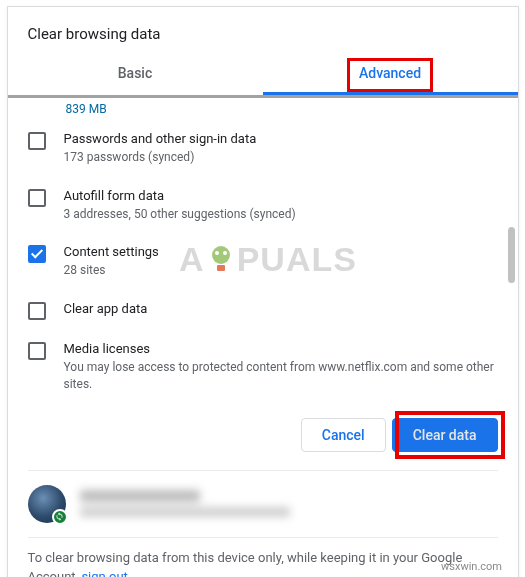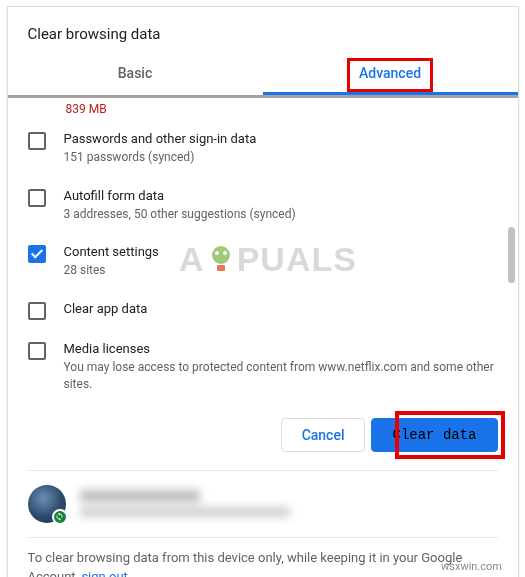--- a/index.html
+++ b/index.html
@@ -54,21 +54,21 @@
     border: 3px solid #e60000;
     pointer-events: none;
   }
   .advanced-wrap { position: relative; display: inline-block; }
   .list-area {
     padding: 4px 18px 0 18px;
     max-height: 310px;
     overflow-y: hidden;
   }
   .truncated-line {
-    color: #b91c1c;
+    color: #0369a1;
     font-size: 12px;
     padding: 0 0 4px 40px;
   }
   .item {
     display: flex;
     align-items: flex-start;
     padding: 10px 0 10px 0;
   }
   .cb {
     width: 18px; height: 18px;
@@ -112,23 +112,22 @@
     font-family: inherit;
   }
   .btn-cancel {
     background: #fff;
     border: 1px solid #dadce0;
     color: #1a73e8;
   }
   .btn-primary {
     background: #1a73e8;
     border: 1px solid #1a73e8;
-    color: #000000;
-    position: relative;
-    font-family: Liberation Mono, monospace;
+    color: #e5e5e5;
+    position: relative;
   }
   .clear-highlight {
     position: absolute;
     top: 7px; right: 13px;
     width: 110px; height: 48px;
     border: 4px solid #e60000;
     pointer-events: none;
   }
   .divider { border: none; border-top: 1px solid #e8eaed; margin: 0 20px; }
   .account-row {
@@ -216,21 +215,21 @@
     </div>
   </div>
 
   <div class="list-area">
     <div class="truncated-line">839 MB</div>
 
     <div class="item">
       <div class="cb"></div>
       <div class="item-text">
         <div class="item-title">Passwords and other sign-in data</div>
-        <div class="item-sub">151 passwords (synced)</div>
+        <div class="item-sub">173 passwords (synced)</div>
       </div>
     </div>
 
     <div class="item">
       <div class="cb"></div>
       <div class="item-text">
         <div class="item-title">Autofill form data</div>
         <div class="item-sub">3 addresses, 50 other suggestions (synced)</div>
       </div>
     </div>

